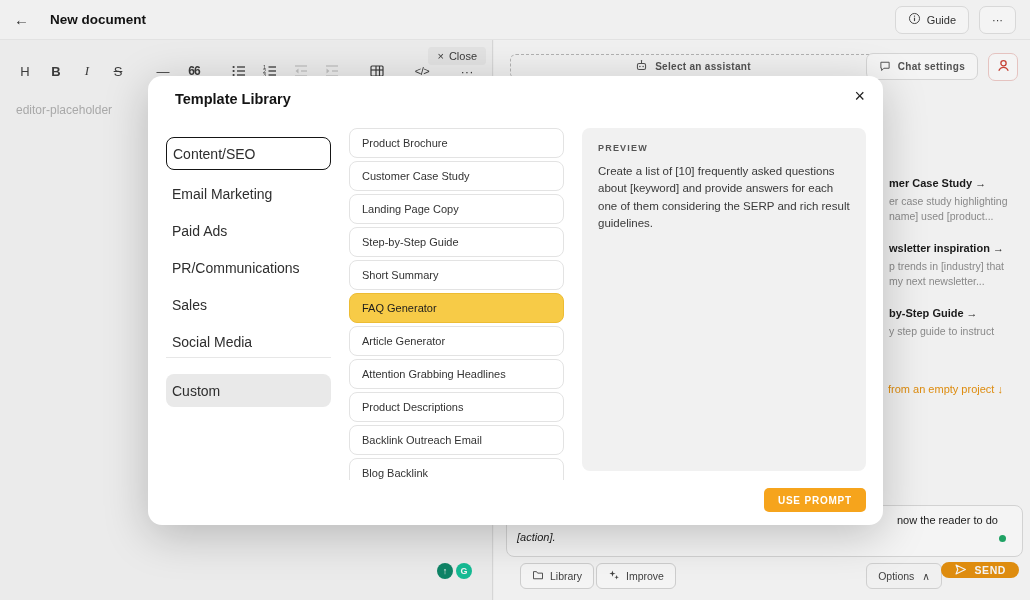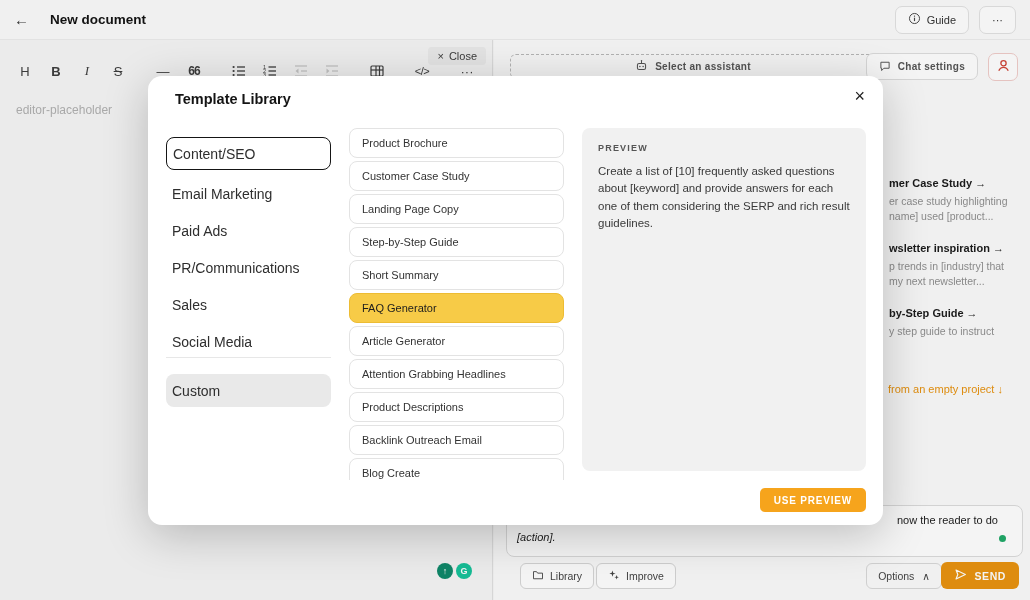--- a/index.html
+++ b/index.html
@@ -63,22 +63,22 @@
   .prompt-l2 { position:absolute; left:10px; top:25px; font-size:11px; color:#1a1a1a; white-space:nowrap;font-style:italic; }
   .green-dot { position:absolute; left:492px; top:29px; width:7px; height:7px; border-radius:50%; background:#1fa968; }
 
   .chat-footer-btn { position:absolute; top:523px; height:26px; display:flex; align-items:center; gap:6px;
                      padding:0 11px; background:#fff; border:1px solid #d6d6d6; border-radius:6px;
                      font-size:10.5px; color:#444; }
   .chat-footer-btn svg { width:12px; height:12px; }
   .btn-library { left:26px; }
   .btn-improve { left:102px;text-align:center; }
   .btn-options { right:88px; background:#fbfbfb; border-color:#d9d9d9; gap:8px; }
-  .btn-send { position:absolute; right:11px; top:522px; height:27px; display:flex; align-items:center; gap:7px;
-              padding:0 13px; background:#e8920e; border-radius:6px; color:#fff; font-size:10.5px;
+  .btn-send { position:absolute; right:11px; top:522px; height:16px; display:flex; align-items:center; gap:7px;
+              padding:0 13px; background:#e8920e; border-radius:13px; color:#fff; font-size:10.5px;
               font-weight:bold; letter-spacing:0.6px; }
   .btn-send svg { width:13px; height:13px; }
 
   
   .overlay { position:absolute; inset:0; background:rgba(30,30,30,0.05); z-index:10; }
   .modal { position:absolute; left:148px; top:76px; width:735px; height:449px; background:#fff;
            border-radius:14px; box-shadow:0 10px 45px rgba(0,0,0,0.22); z-index:11; }
   .modal-title { position:absolute; left:27px; top:15px; font-size:14.5px; font-weight:bold; color:#141414; }
   .modal-close { position:absolute; right:12px; top:4px; font-size:18px; color:#222; padding:6px; }
 
@@ -307,24 +307,24 @@
       <div class="tpl-item" style="top:33px">Customer Case Study</div>
       <div class="tpl-item" style="top:0">Product Brochure</div>
       <div class="tpl-item" style="top:66px">Landing Page Copy</div>
       <div class="tpl-item" style="top:99px">Step-by-Step Guide</div>
       <div class="tpl-item" style="top:132px">Short Summary</div>
       <div class="tpl-item sel" style="top:165px">FAQ Generator</div>
       <div class="tpl-item" style="top:198px">Article Generator</div>
       <div class="tpl-item" style="top:231px">Attention Grabbing Headlines</div>
       <div class="tpl-item" style="top:264px">Product Descriptions</div>
       <div class="tpl-item" style="top:297px">Backlink Outreach Email</div>
-      <div class="tpl-item" style="top:330px">Blog Create</div>
+      <div class="tpl-item" style="top:330px">Blog Backlink</div>
     </div>
 
     <div class="preview-col">
       <div class="preview-label">PREVIEW</div>
       <div class="preview-text">Create a list of [10] frequently asked questions about [keyword] and provide answers for each one of them considering the SERP and rich result guidelines.</div>
     </div>
 
-    <button class="use-prompt">USE PREVIEW</button>
+    <button class="use-prompt">USE PROMPT</button>
   </div>
 
 </div>
 
 </body></html>

